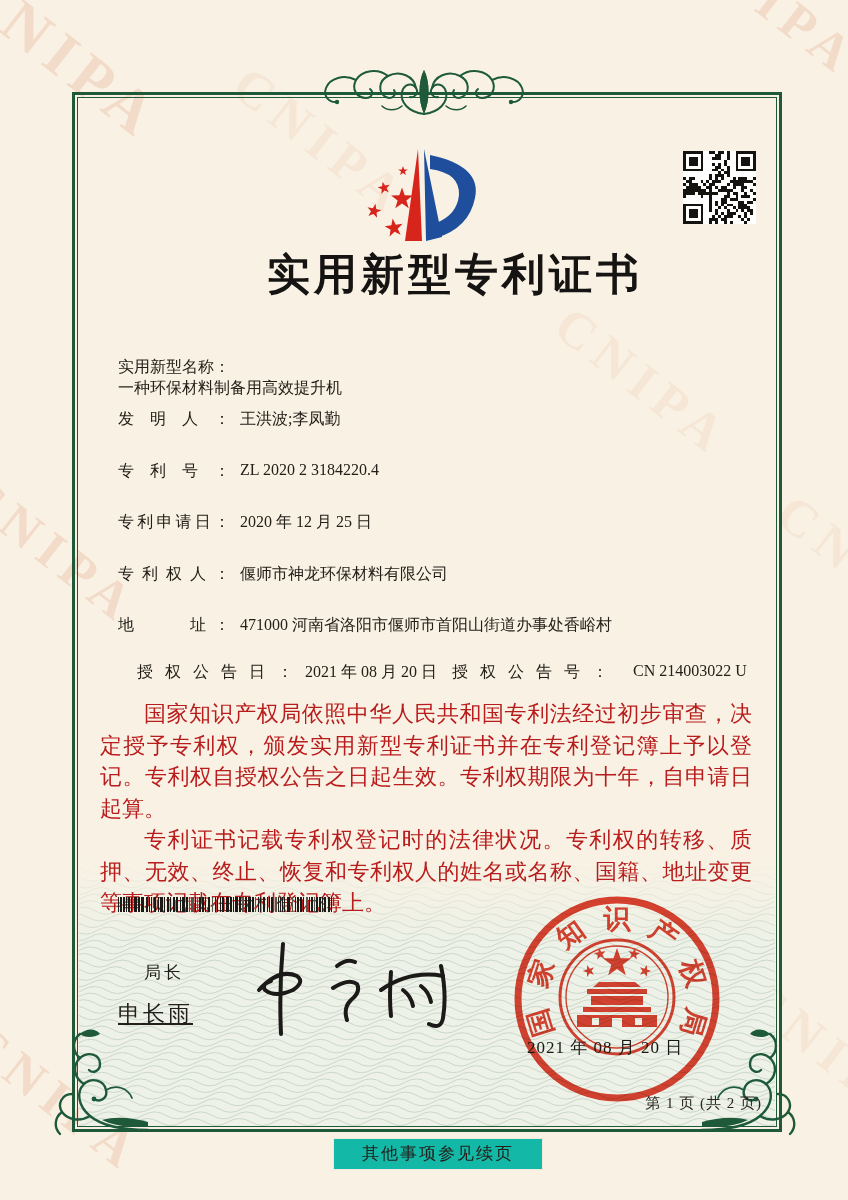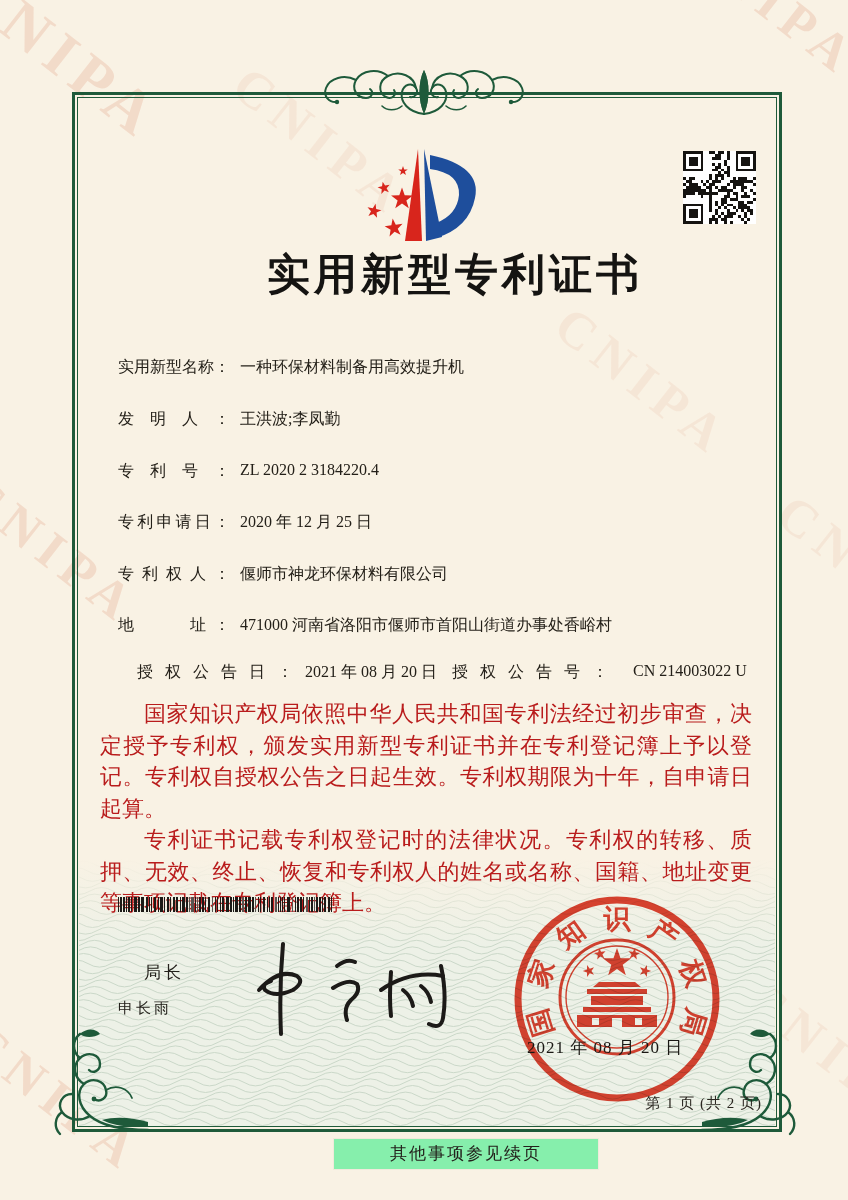--- a/index.html
+++ b/index.html
@@ -37,40 +37,40 @@
 
   
   .cert-no{position:absolute;left:113px;top:148px;font-size:17px;letter-spacing:1px;color:#26231f;z-index:10;}
   .logo{position:absolute;left:352px;top:141px;z-index:10;}
   .qr{position:absolute;left:683px;top:151px;z-index:10;}
   .title{position:absolute;left:72px;top:246px;width:710px;text-align:center;font-size:43px;font-weight:600;
          letter-spacing:4px;color:#151412;z-index:10;margin-left:28px;}
 
   .row{position:absolute;left:118px;display:flex;font-size:16px;color:#242019;z-index:10;white-space:nowrap;}
   .lbl{width:112px;text-align:justify;text-align-last:justify;margin-right:10px;}
-  .r1{top:357px;} .r2{top:409px;} .r3{top:461px;} .r4{top:512px;} .r5{top:564px;} .r6{top:615px;}
+  .r1{top:357px;flex-direction:column;} .r2{top:409px;} .r3{top:461px;} .r4{top:512px;} .r5{top:564px;} .r6{top:615px;}
   .grant-lbl{position:absolute;top:662px;font-size:16px;letter-spacing:12px;color:#242019;z-index:10;white-space:nowrap;margin-left:19px;}
   .grant-val{position:absolute;top:662px;font-size:16px;color:#242019;z-index:10;white-space:nowrap;}
   .gl1{left:118px;} .gv1{left:305px;} .gl2{left:433px;} .gv2{left:633px;}
 
   .body-text{position:absolute;left:100px;top:698px;width:652px;z-index:10;}
   .body-text p{margin:0;text-indent:2em;font-size:22px;line-height:31.5px;color:#b91c1c;text-align:justify;}
 
   .barcode{position:absolute;left:118px;top:897px;z-index:10;}
   .director-title{position:absolute;left:118px;top:961px;font-size:17px;letter-spacing:3px;color:#23201b;z-index:10;margin-left:26px;}
-  .director-name{position:absolute;left:118px;top:999px;font-size:15px;letter-spacing:3px;color:#23201b;z-index:10;}
+  .director-name{position:absolute;left:118px;top:999px;font-size:22px;letter-spacing:3px;color:#23201b;z-index:10;text-decoration:underline;}
   .signature{position:absolute;left:245px;top:938px;z-index:10;}
 
   .seal{position:absolute;left:507px;top:891px;z-index:11;mix-blend-mode:multiply;opacity:.95;}
   .seal text{font-family:"Liberation Serif","DejaVu Serif",serif;}
   .seal-date{position:absolute;left:500px;top:1036px;width:210px;text-align:center;font-size:17px;
              letter-spacing:1px;color:#191713;z-index:12;}
 
   .page-info{position:absolute;left:72px;top:1094px;width:690px;text-align:right;font-size:15px;color:#2a2620;z-index:10;letter-spacing:1px;}
-  .cont-note{position:absolute;left:334px;top:1139px;width:264px;height:30px;line-height:30px;background:#86efac;
+  .cont-note{position:absolute;left:334px;top:1139px;width:208px;height:30px;line-height:30px;background:#14b8a6;
              text-align:center;font-size:17px;letter-spacing:2px;color:#23201b;z-index:10;box-shadow:0 0 0 1px rgba(0,0,0,0.03);}
 </style>
 </head>
 <body>
 
 <div class="page">
 
   <svg width="0" height="0" style="position:absolute" aria-hidden="true">
     <defs>
       <g id="star5">

